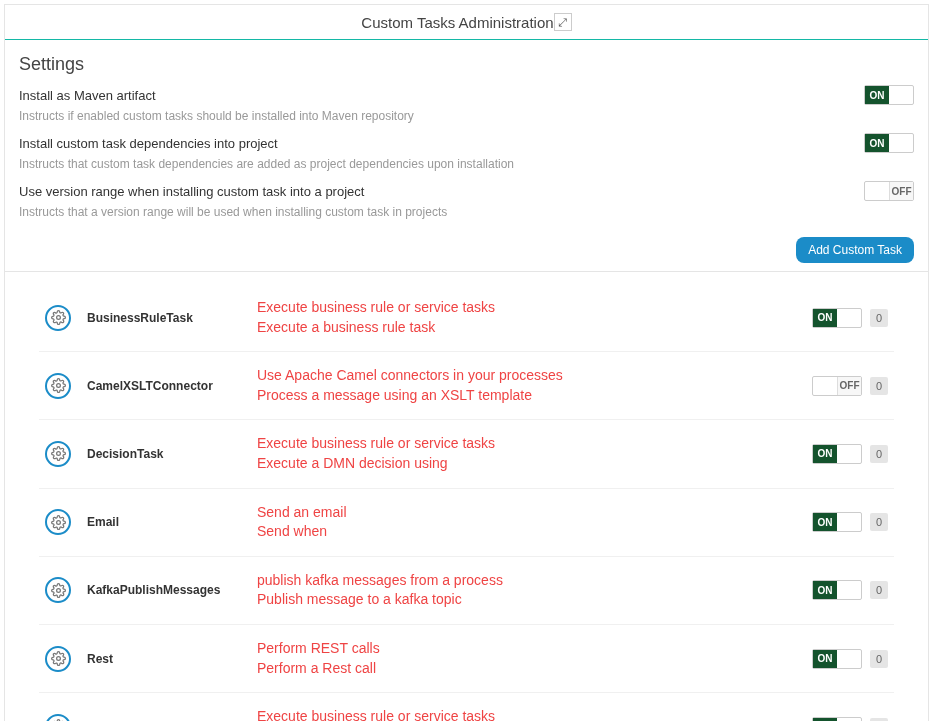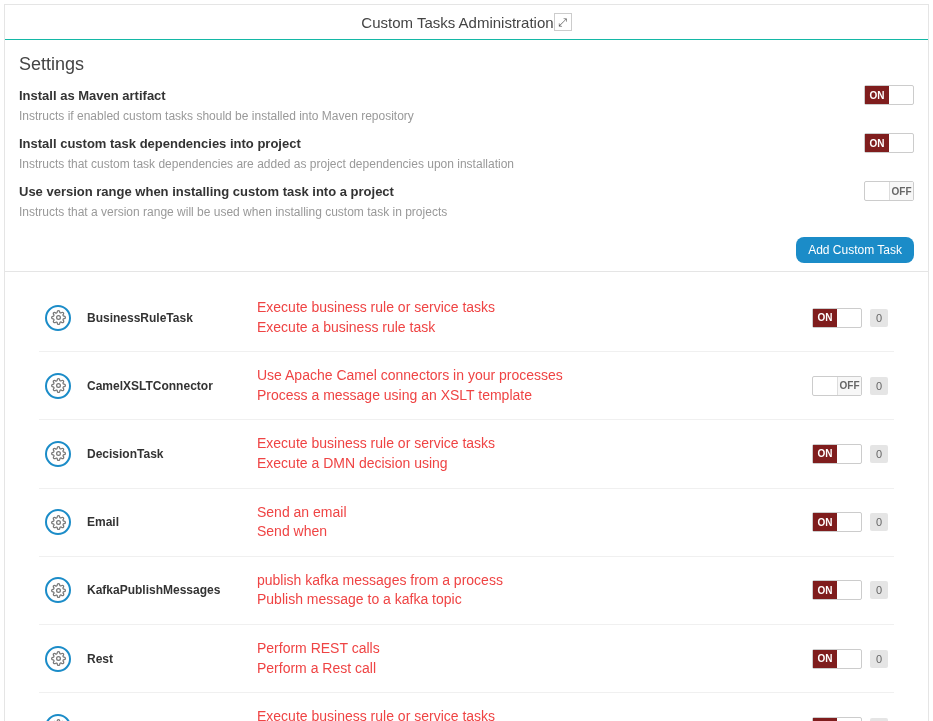--- a/index.html
+++ b/index.html
@@ -44,21 +44,21 @@
     color: #444;
     margin-bottom: 10px;
   }
   .setting-row {
     display: flex;
     justify-content: space-between;
     align-items: center;
     margin-bottom: 4px;
   }
   .setting-label {
-    font-weight: 700;
+    font-weight: 400;
     color: #333;
     font-size: 13px;
   }
   .setting-desc {
     color: #999;
     font-size: 12px;
     margin-bottom: 10px;
   }
   .setting-block { margin-bottom: 6px; }
   .toggle {
@@ -76,21 +76,21 @@
     height: 100%;
     display: inline-flex;
     align-items: center;
     justify-content: center;
     font-size: 10px;
     font-weight: 600;
     color: #fff;
     position: absolute;
     top: 0;
   }
-  .toggle.on .toggle-half { left: 0; background: #7f1d1d; }
+  .toggle.on .toggle-half { left: 0; background: #14532d; }
   .toggle.off .toggle-half { right: 0; background: #f7f7f7; color: #666; border-left: 1px solid #ddd; }
   .add-btn-row {
     display: flex;
     justify-content: flex-end;
     padding-top: 8px;
   }
   .add-btn {
     background: #1b8cc8;
     color: #fff;
     border: none;

